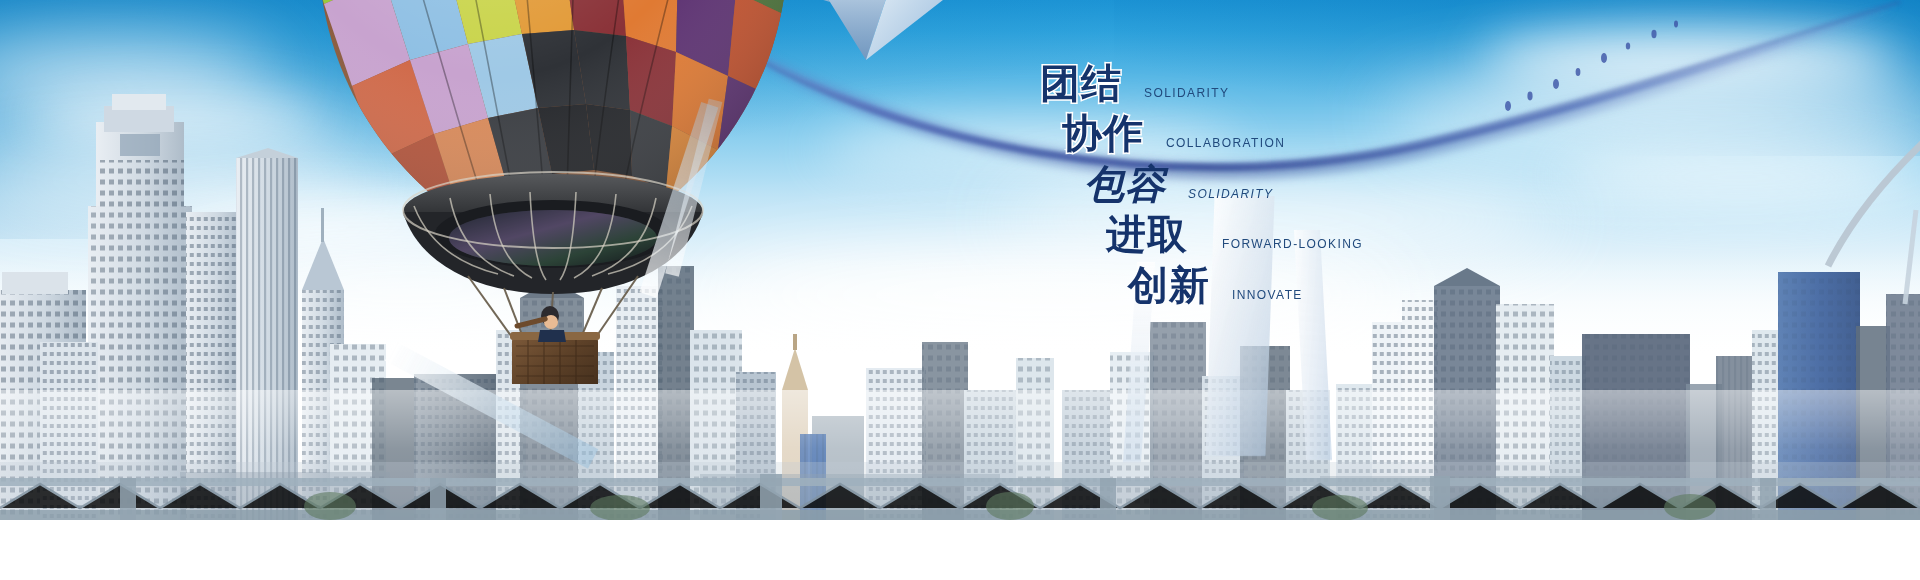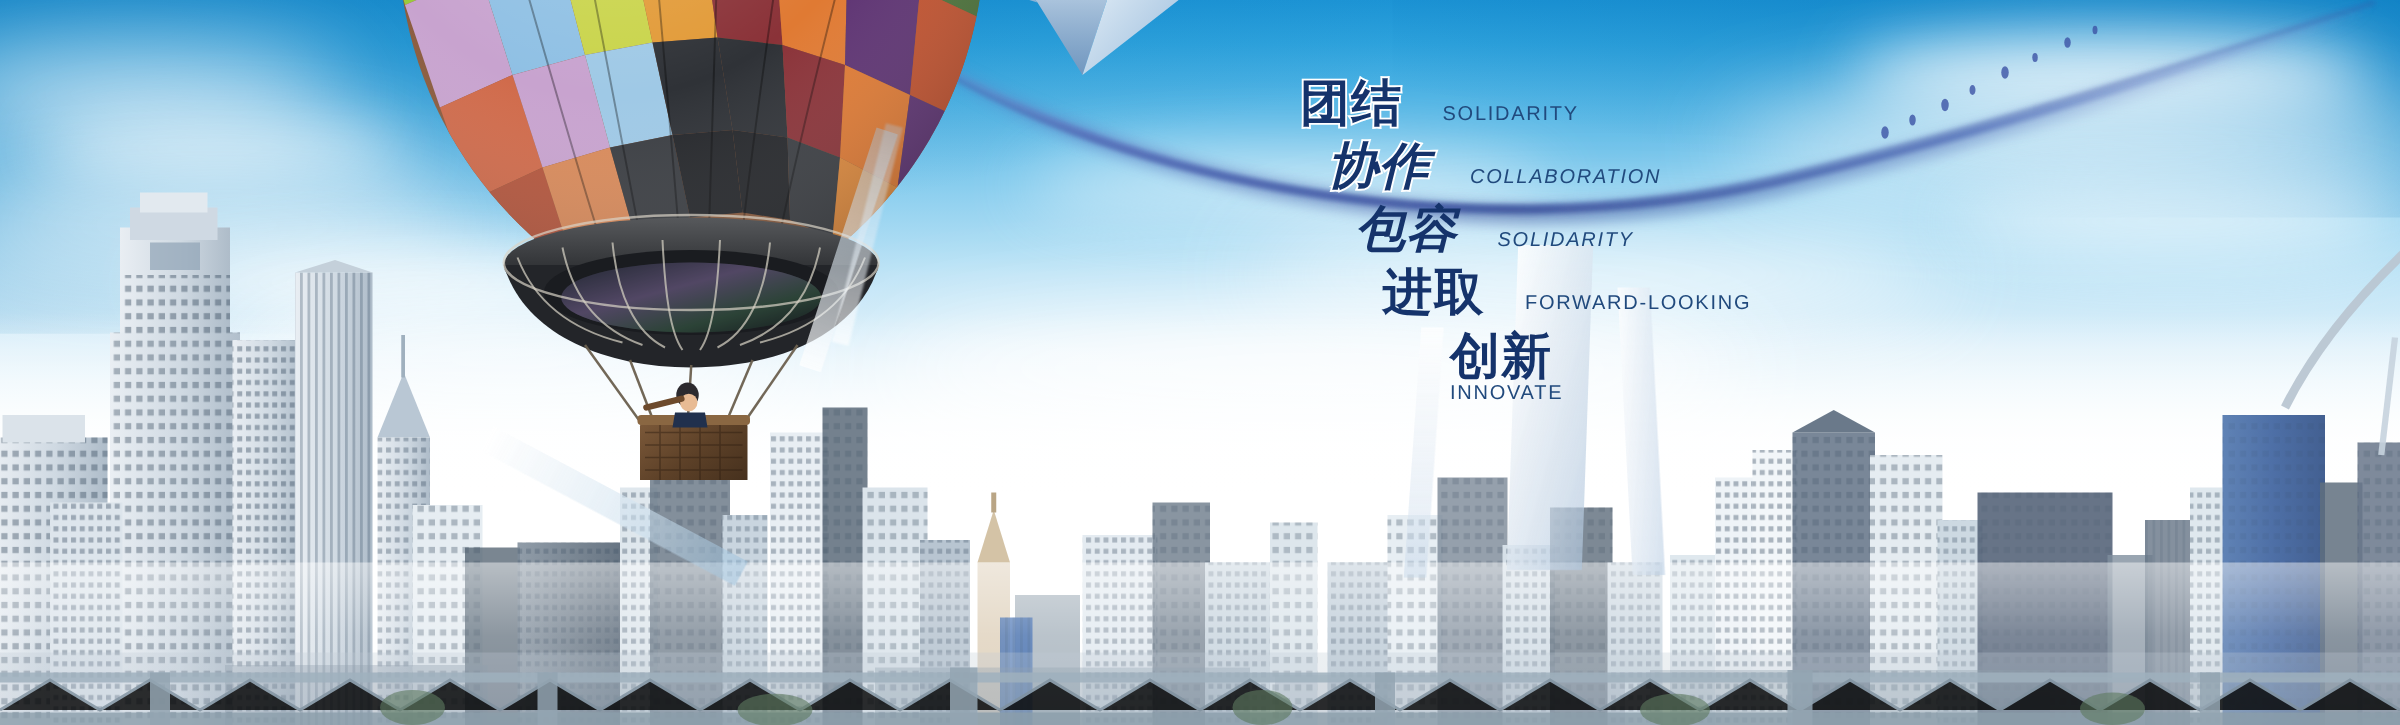--- a/index.html
+++ b/index.html
@@ -1,20 +1,20 @@
 <!DOCTYPE html>
 <html><head>
 <meta charset="utf-8">
 <title>Corporate Culture Banner</title>
 <style>
   html,body{margin:0;padding:0;background:#fff;}
   body{font-family:"Liberation Sans","DejaVu Sans",sans-serif;}
 
   #banner{
-    position:relative;width:1920px;height:580px;overflow:hidden;
+    position:relative;width:1920px;height:520px;overflow:hidden;
     background:#fde047;
     text-align:center;
   }
 
   
   .sky{position:absolute;inset:0;
     background:
       linear-gradient(to bottom,
         #1e97d8 0%,
         #2fa4de 6%,
@@ -58,28 +58,28 @@
     font-weight:bold;font-size:40px;line-height:1.06;
     color:#15336b;letter-spacing:1px;
   }
   .cn.outlined{
     -webkit-text-stroke:3px #ffffff;
     paint-order:stroke fill;
     text-shadow:0 0 1px rgba(255,255,255,.9);
   }
   .en{
     font-family:"Liberation Sans","DejaVu Sans",sans-serif;
-    font-size:16px;font-weight:500;letter-spacing:1.4px;
-    color:#214a7d;margin-left:32px;
+    font-size:12px;font-weight:500;letter-spacing:1.4px;
+    color:#214a7d;margin-left:22px;
   }
   .r0{margin-left:0px;}
-  .r1{margin-left:22px;font-style:italic;}
+  .r1{margin-left:22px;}
   .r2{margin-left:44px;font-style:italic;}
-  .r3{margin-left:66px;}
-  .r4{margin-left:88px;flex-direction:column;}
+  .r3{margin-left:66px;gap:12px;}
+  .r4{margin-left:88px;}
 </style>
 </head>
 <body>
 
 <div id="banner">
 
   <div class="sky"></div>
   <div class="sky-left-deep"></div>
   <div class="sky-right-deep"></div>
 

